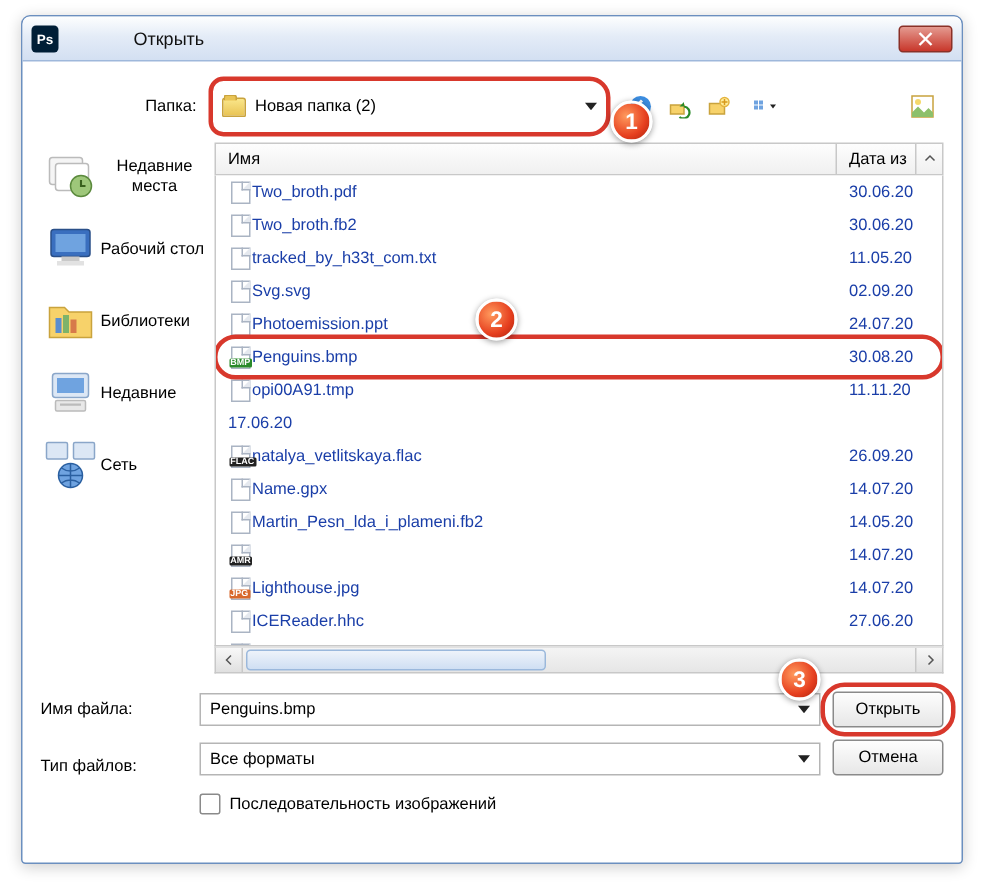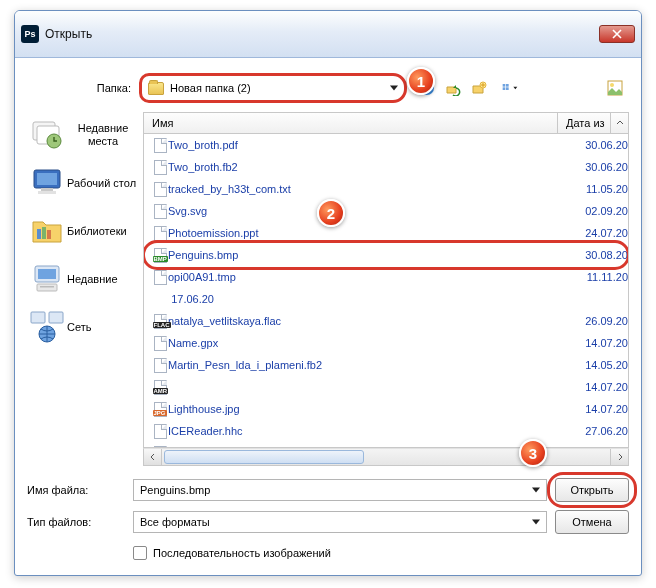--- a/index.html
+++ b/index.html
@@ -1,25 +1,25 @@
 <!DOCTYPE html>
 <html><head>
 <meta charset="utf-8">
 <style>
   * { box-sizing: border-box; margin: 0; padding: 0; font-family: Tahoma, "Segoe UI", sans-serif; font-size: 11px; }
   body { background: #fff; width: 656px; height: 588px; position: relative; }
   .stage { position: absolute; top: 10px; left: 14px; width: 628px; height: 566px; background: #fff; border: 1px solid #6b8fbf; box-shadow: 0 2px 10px rgba(0,0,0,.2); border-radius: 6px 6px 3px 3px; overflow: hidden; }
-  .titlebar { height: 47px; background: linear-gradient(#fdfefe,#e4ecf7 45%,#d3e0f2); display: flex; align-items: center; padding: 0 6px; border-bottom: 1px solid #9fb8db; }
+  .titlebar { height: 30px; background: linear-gradient(#fdfefe,#e4ecf7 45%,#d3e0f2); display: flex; align-items: center; padding: 0 6px; border-bottom: 1px solid #9fb8db; gap: 44px; }
   .titlebar .app-icon { width: 18px; height: 18px; background: #001e36; border-radius: 3px; display: flex; align-items: center; justify-content: center; color: #fff; font-size: 9px; font-weight: bold; margin-right: 6px; }
   .titlebar .title { flex: 1; font-size: 12px; color: #111; }
   .close-btn { width: 36px; height: 18px; background: linear-gradient(#e49a90,#c8372b); border: 1px solid #8a3027; border-radius: 3px; display: flex; align-items: center; justify-content: center; color: #fff; font-weight: bold; cursor: pointer; }
   .body { padding: 10px 12px 0 12px; }
   .folder-row { display: flex; align-items: center; height: 40px; }
   .folder-row .lbl { width: 112px; text-align: right; padding-right: 8px; }
-  .folder-combo { flex: 0 0 268px; height: 30px; border: 3px solid #d8382c; border-radius: 10px 14px 14px 10px; background: #fff; display: flex; align-items: center; padding: 0 16px 0 6px; position: relative; }
+  .folder-combo { flex: 0 0 268px; height: 40px; border: 3px solid #d8382c; border-radius: 10px 14px 14px 10px; background: #fff; display: flex; align-items: center; padding: 0 16px 0 6px; position: relative; }
   .folder-combo .folder-ico { width: 16px; height: 13px; background: linear-gradient(#fae68a,#e9c455); border: 1px solid #c9a33d; border-radius: 2px 2px 1px 1px; margin-right: 6px; position: relative; }
   .folder-combo .folder-ico:before { content: ""; position: absolute; top: -3px; left: 0; width: 7px; height: 3px; background: #e9c455; border: 1px solid #c9a33d; border-bottom: none; border-radius: 2px 2px 0 0; }
   .folder-combo .txt { flex: 1; }
   .folder-combo .dd { position: absolute; right: 6px; top: 50%; transform: translateY(-50%); width: 0; height: 0; border-left: 4px solid transparent; border-right: 4px solid transparent; border-top: 5px solid #222; }
 
   .toolbar-icons { display: flex; align-items: center; gap: 6px; margin-left: 10px; }
   .tb-i { width: 20px; height: 20px; display: flex; align-items: center; justify-content: center; border-radius: 2px; cursor: pointer; }
   .nav-back svg { width: 16px; height: 16px; }
   .refresh svg, .newf svg, .views svg, .thumb svg { width: 16px; height: 16px; }
 
@@ -33,21 +33,21 @@
   .file-header { height: 22px; background: linear-gradient(#fdfdfd,#f0f0f0); border: 1px solid #c8c8c8; display: flex; align-items: center; position: relative; }
   .fh-col { padding: 0 8px; position: relative; height: 100%; display: flex; align-items: center; }
   .fh-name { flex: 1; border-right: 1px solid #c8c8c8; }
   .fh-date { width: 70px; }
   .fh-chevron { position: absolute; right: 0; top: 0; width: 18px; height: 100%; border-left: 1px solid #c8c8c8; display: flex; align-items: center; justify-content: center; }
 
   .file-list { border: 1px solid #c8c8c8; border-top: none; height: 314px; overflow: hidden; background: #fff; position: relative; }
   .row { display: flex; align-items: center; height: 22px; position: relative; }
   .row .namecell { flex: 1; display: flex; align-items: center; padding-left: 8px; gap: 0; color: #1a3ea8; }
   .row .fi { width: 16px; height: 16px; flex: 0 0 16px; display: flex; align-items: center; justify-content: center; }
-  .row .datecell { width: 70px; padding-left: 8px; color: #1a3ea8; text-align: right; }
+  .row .datecell { width: 70px; padding-left: 8px; color: #1a3ea8; }
   .row.selected { background: transparent; }
   .row.selected .namecell, .row.selected .datecell { color: #1a3ea8; }
   .sel-overlay { position: absolute; left: -2px; right: -2px; height: 30px; border: 3px solid #d8382c; border-radius: 16px; z-index: 1; pointer-events: none; }
 
   .hscroll { height: 18px; border: 1px solid #c8c8c8; border-top: 1px solid #e2e2e2; background: linear-gradient(#f4f4f4,#e6e6e6); display: flex; align-items: center; }
   .hs-btn { width: 18px; height: 100%; display: flex; align-items: center; justify-content: center; background: linear-gradient(#f8f8f8,#e0e0e0); border-right: 1px solid #c8c8c8; }
   .hs-btn.right { border-right: none; border-left: 1px solid #c8c8c8; }
   .hs-track { flex: 1; position: relative; height: 100%; }
   .hs-thumb { position: absolute; left: 2px; top: 1px; height: 14px; width: 200px; background: linear-gradient(#eef3fa,#cfdff3); border: 1px solid #9ab8dc; border-radius: 3px; }
 
@@ -373,21 +373,21 @@
         <div class="dd"></div>
       </div>
       <div class="open-wrap">
         <div class="btn">
             <span>Открыть</span>
           </div>
         <div class="open-ring"></div>
       </div>
     </div>
 
-    <div class="bottom" style="margin-top:8px;">
+    <div class="bottom" style="margin-top:8px;align-items:flex-end;">
       <div class="blbl">Тип файлов:</div>
       <div class="combo">
         <span>Все форматы</span>
         <div class="dd"></div>
       </div>
       <div class="btn">
           <span>Отмена</span>
         </div>
     </div>
 

